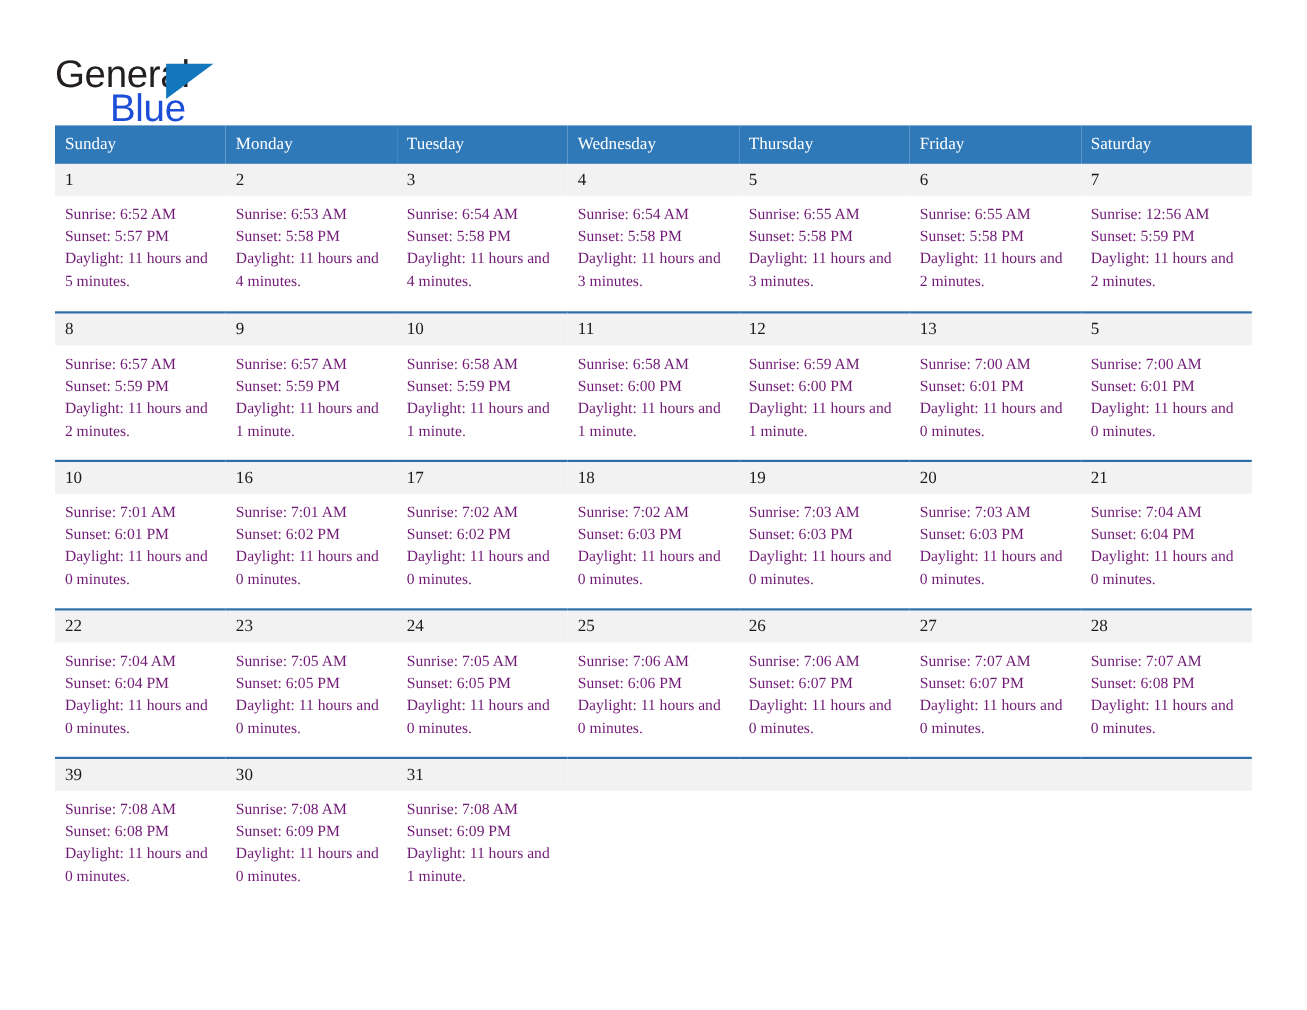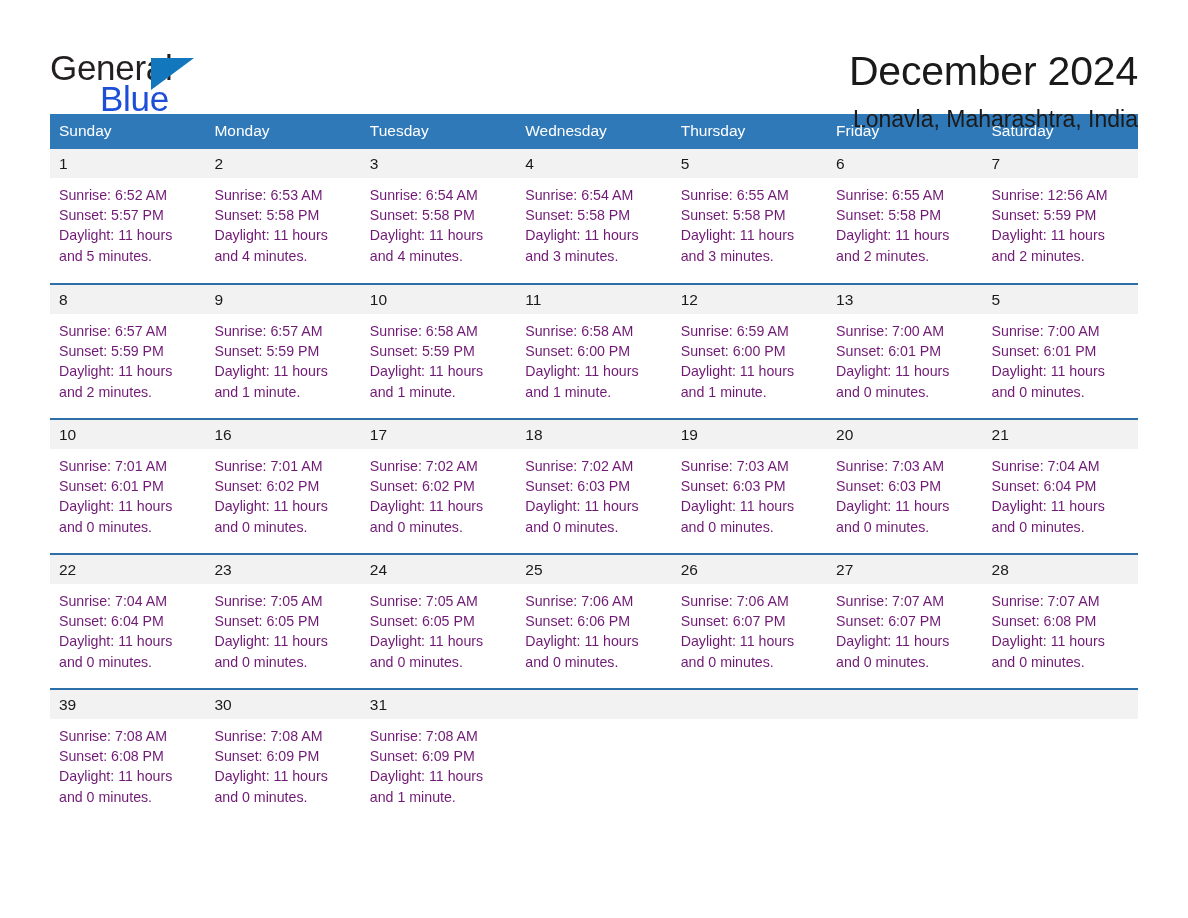--- a/index.html
+++ b/index.html
@@ -69,20 +69,21 @@
     font-weight: normal;
     margin-top: 4px;
   }
 
   
   .calendar {
     width: 1088px;
     margin-top: 4px;
     border-collapse: collapse;
     table-layout: fixed;
+    font-family: Liberation Serif, serif;
   }
   .calendar th {
     background: #3079b9;
     color: #ffffff;
     font-size: 15.5px;
     font-weight: normal;
     text-align: left;
     padding: 8px 0 9px 9px;
     height: 33px;
     vertical-align: middle;
@@ -115,24 +116,20 @@
 </head>
 <body>
 
 <div class="page">
 
   <div class="header">
     <div class="logo">
       <span class="logo-general">General</span>
       <span class="logo-tri"></span>
       <span class="logo-blue">Blue</span>
-    </div>
-    <div class="title-wrap">
-      <h1 class="cal-title">December 2024</h1>
-      <div class="cal-location">Lonavla, Maharashtra, India</div>
     </div>
   </div>
 
   <table class="calendar">
     <thead>
       <tr>
         <th>Sunday</th>
         <th>Monday</th>
         <th>Tuesday</th>
         <th>Wednesday</th>

